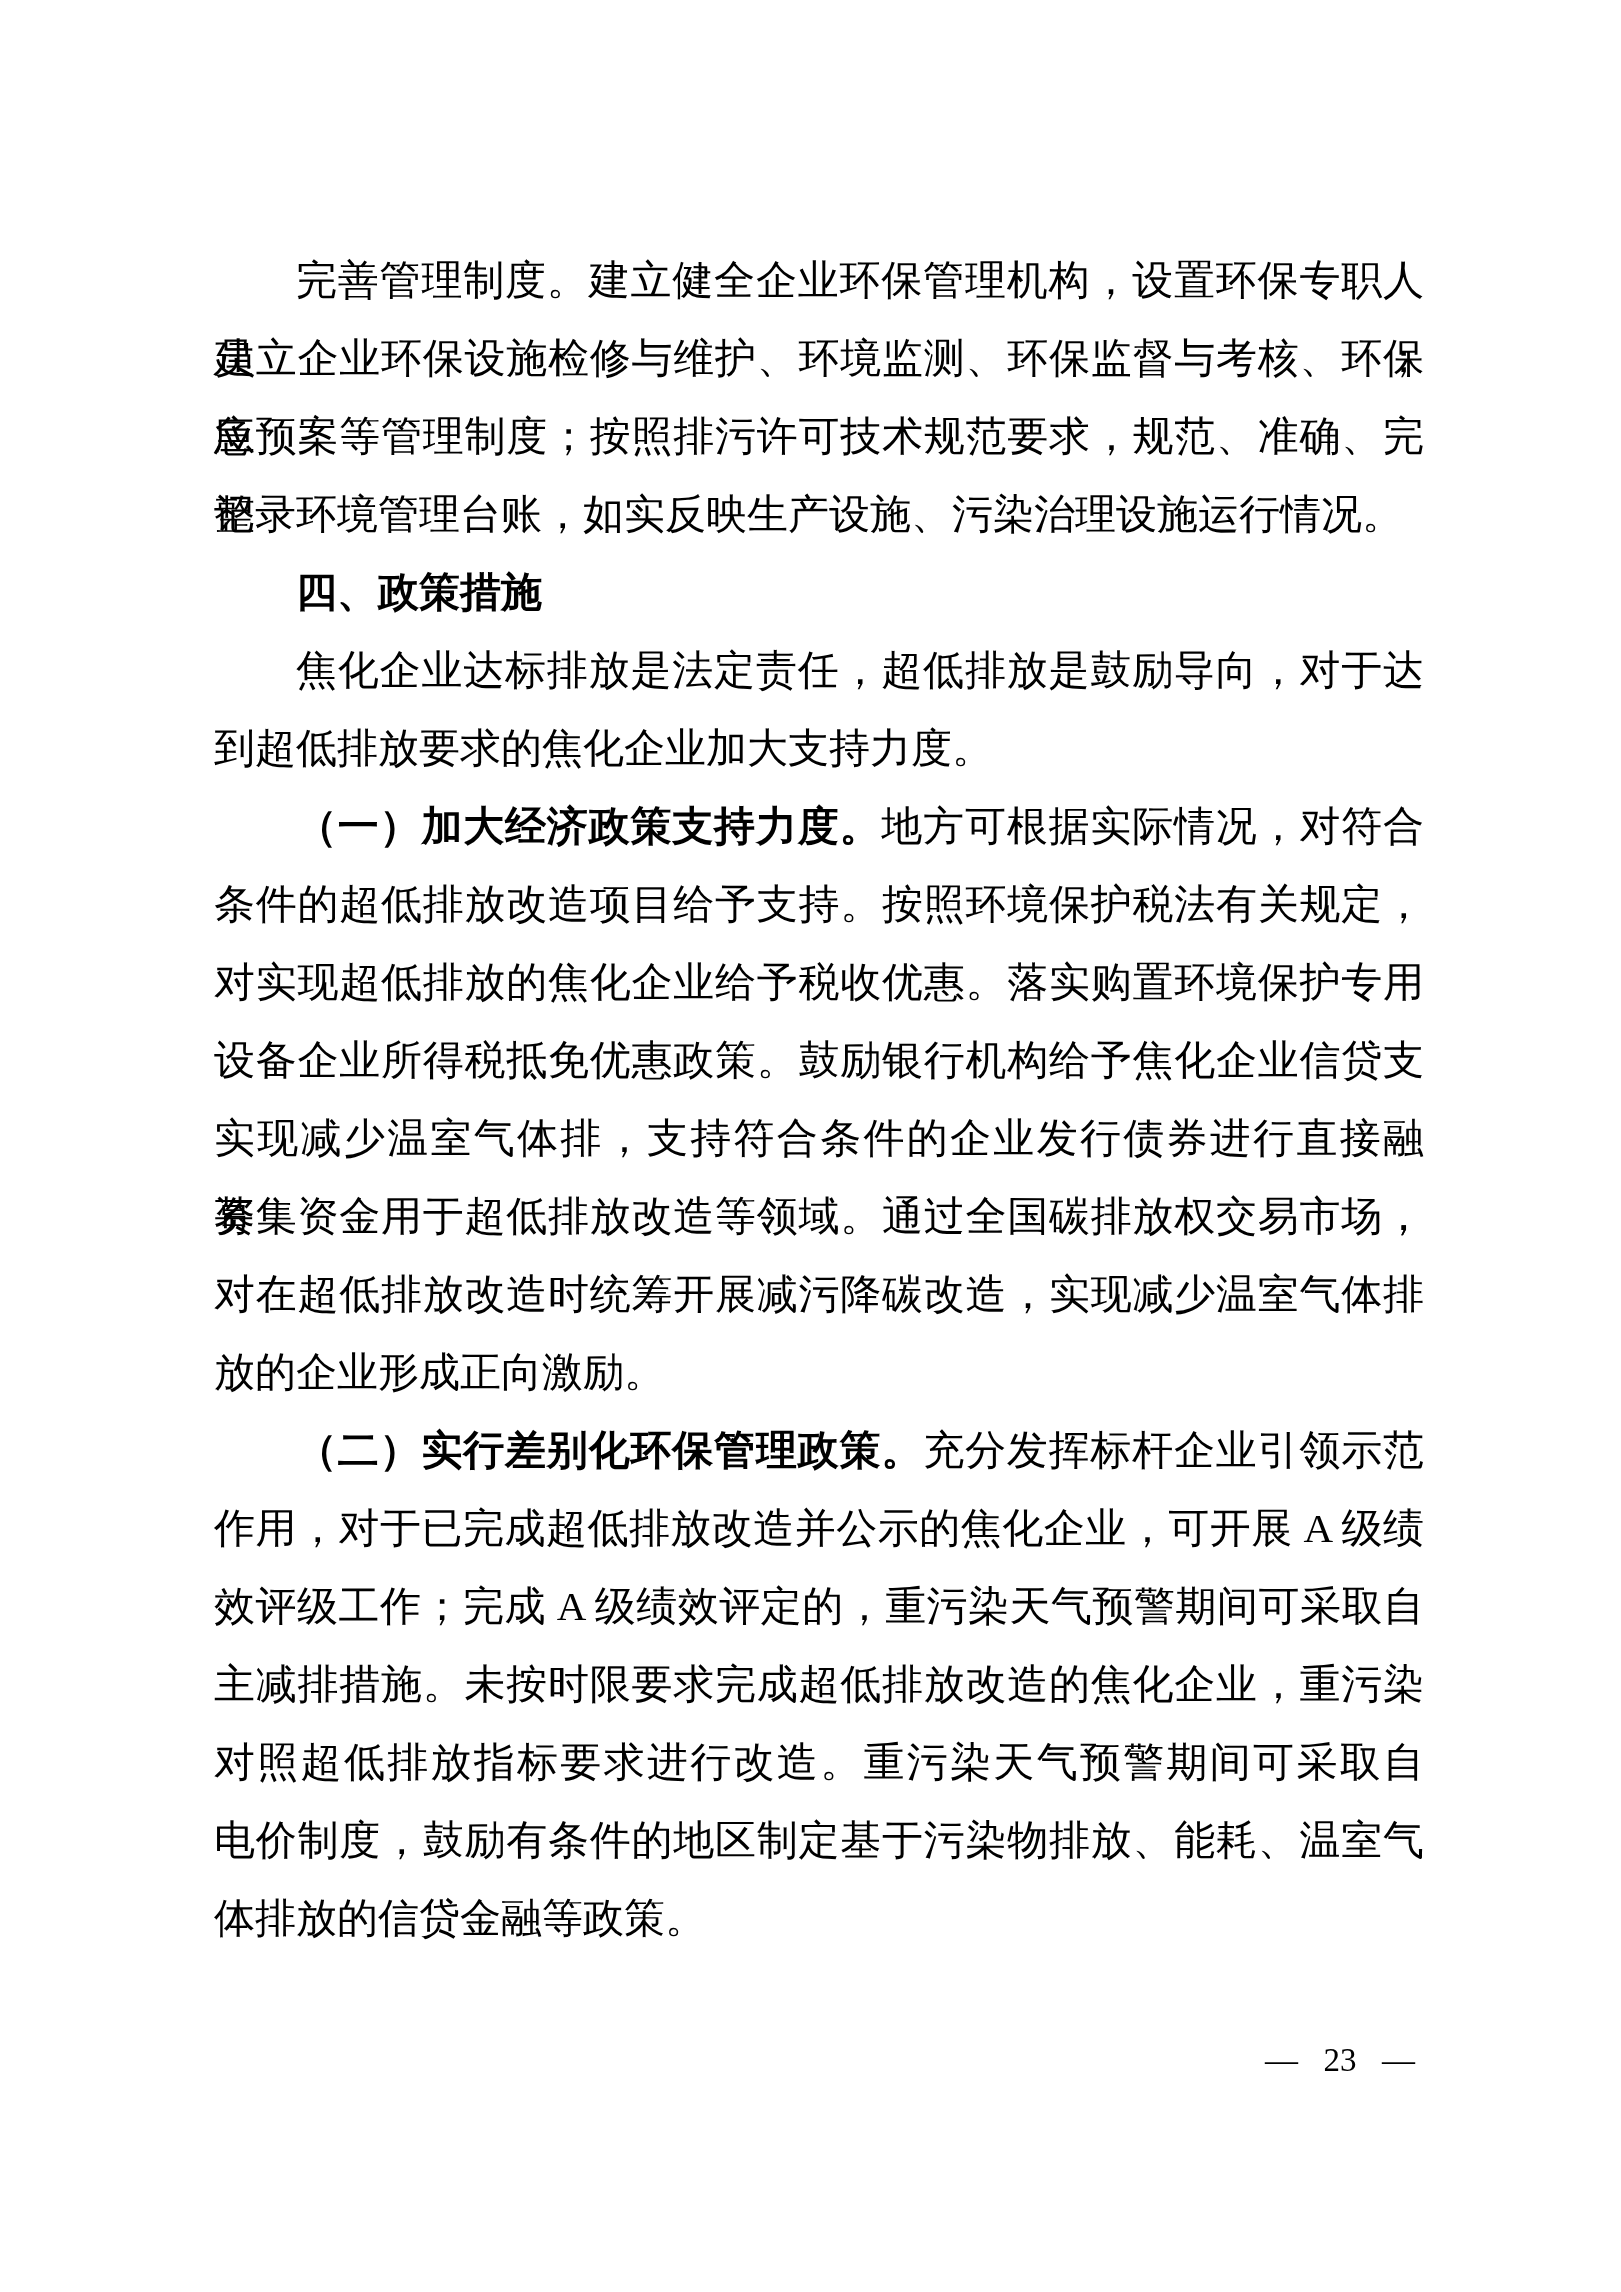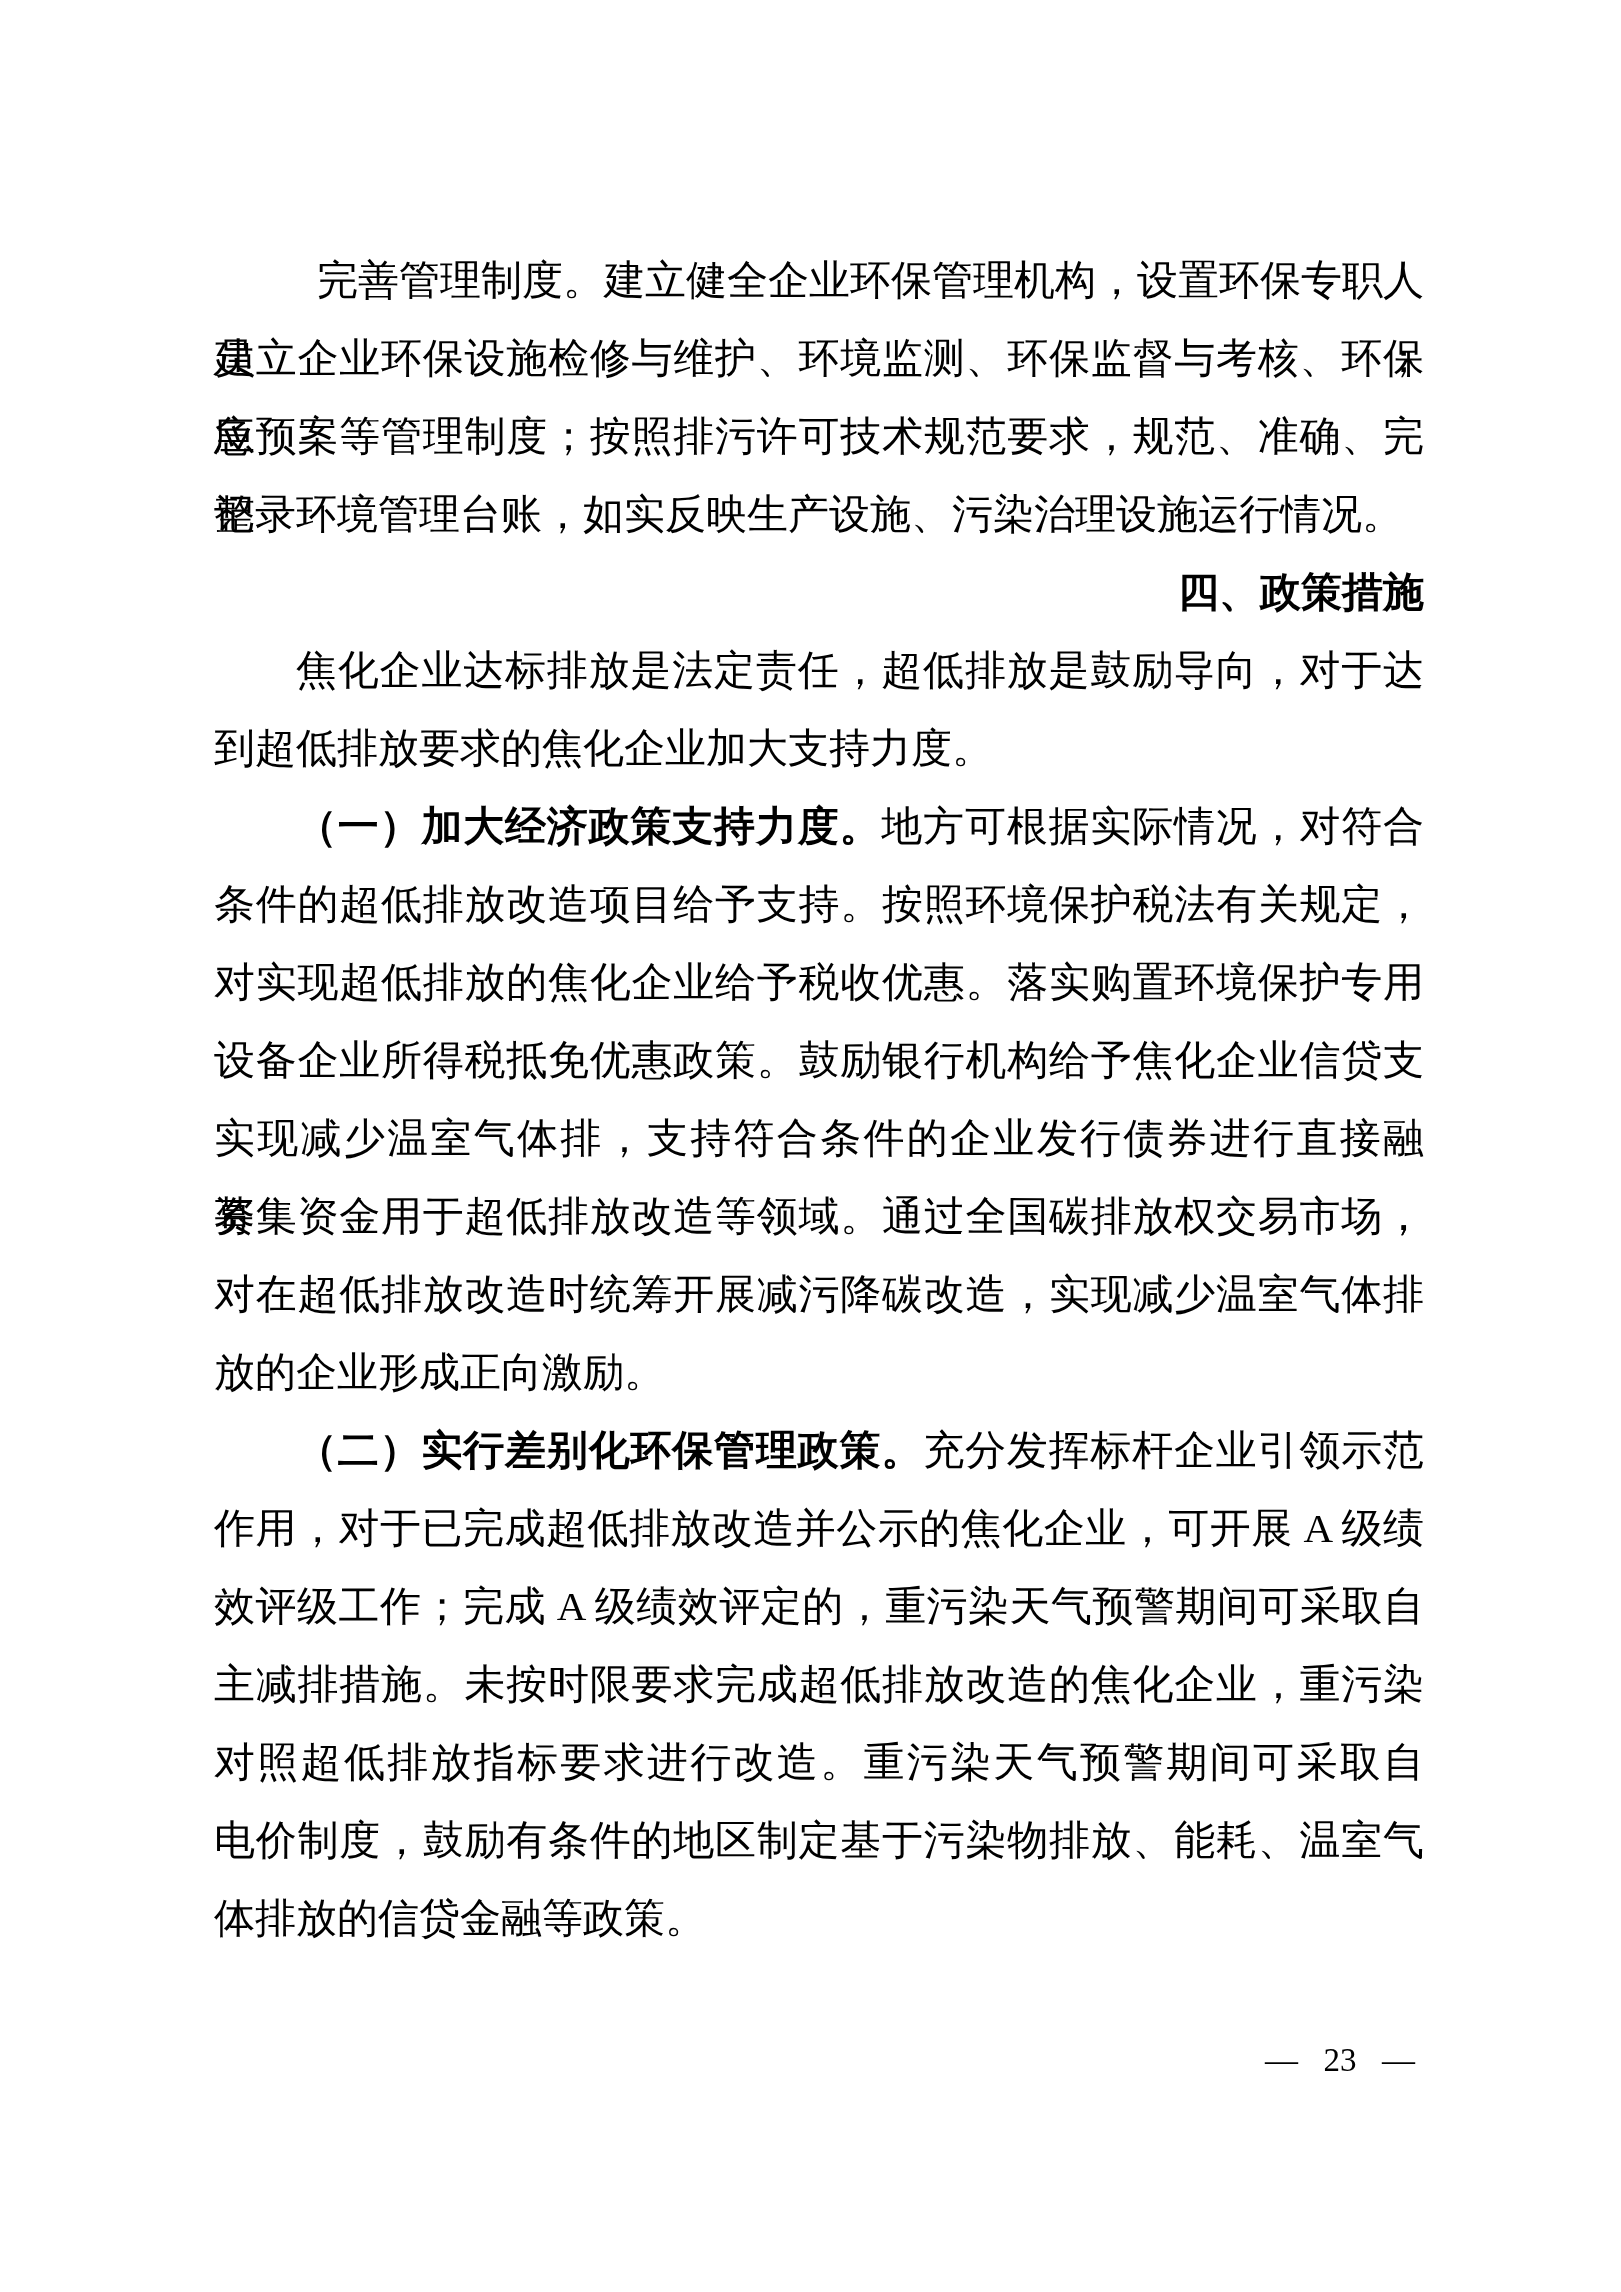--- a/index.html
+++ b/index.html
@@ -29,21 +29,20 @@
     letter-spacing: 0px;
     text-align: left;
   }
   .line.justify {
     text-align: justify;
     text-align-last: justify;
     text-justify: inter-ideograph;
   }
   .line.indent {
     text-indent: 82px;
-    text-align: right;
   }
   .seg-body {
     font-weight: normal;
   }
   .seg-heading-hei {
     font-family: "Liberation Sans", "DejaVu Sans", sans-serif;
     font-weight: bold;
   }
   .seg-heading-kai {
     font-weight: bold;

